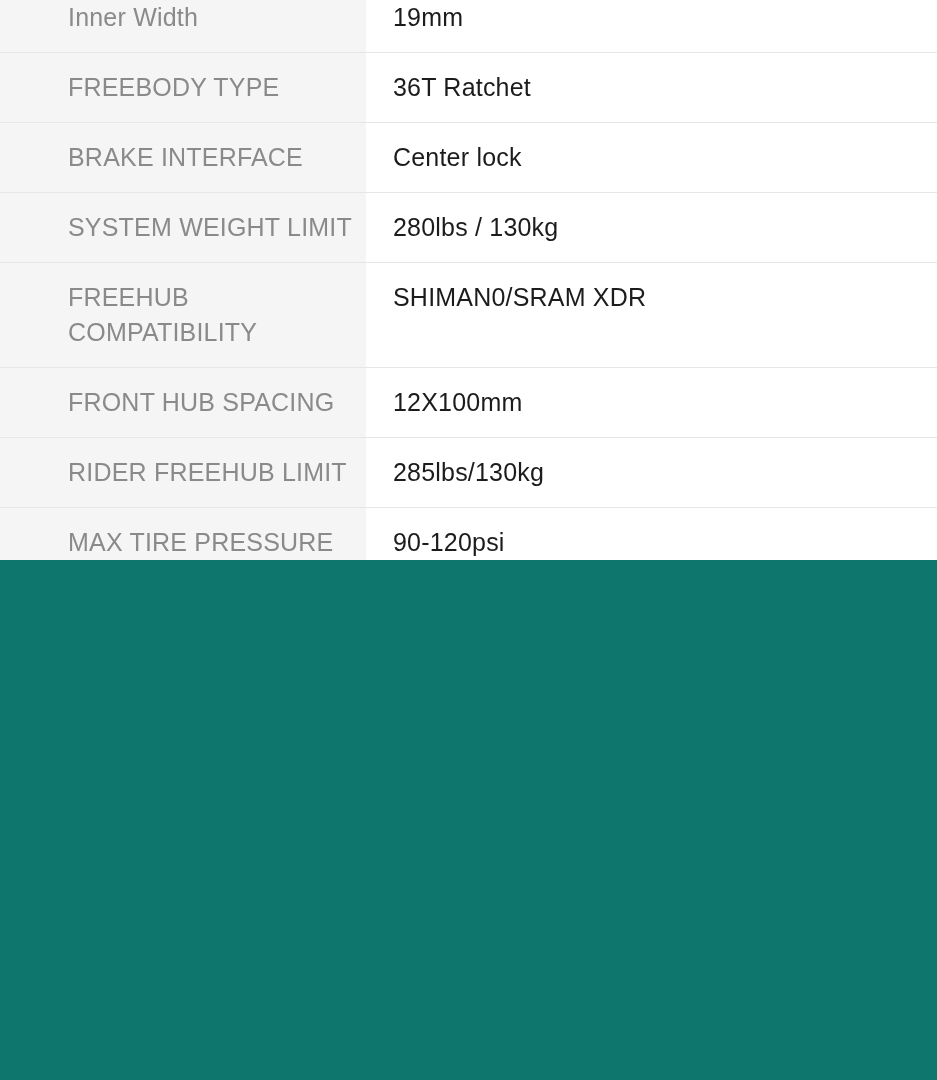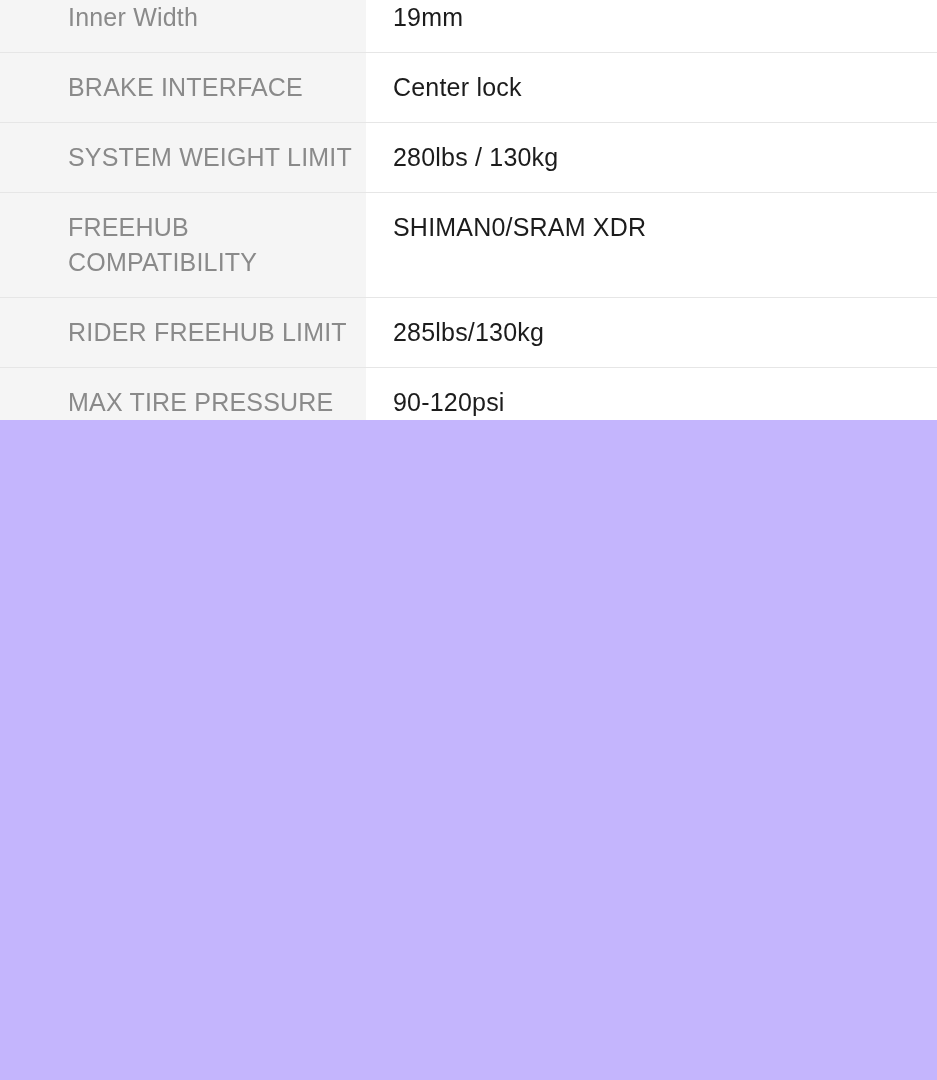--- a/index.html
+++ b/index.html
@@ -9,21 +9,21 @@
   }
   body {
     width: 937px;
     height: 1080px;
     font-family: "Liberation Sans", sans-serif;
     overflow: hidden;
   }
   .page {
     width: 937px;
     height: 1080px;
-    background: #c4b5fd;
+    background: #0f766e;
     position: relative;
     box-sizing: border-box;
   }
   .spec-table {
     width: 100%;
     border-collapse: collapse;
     table-layout: fixed;
   }
   .spec-table tr {
     border-bottom: 1px solid #e6e6e6;
@@ -79,30 +79,38 @@
 <body>
 
 <div class="page">
   <table class="spec-table">
     <tbody>
         <tr class="clipped-top">
           <td class="spec-label">Inner Width</td>
           <td class="spec-value valign-top">19mm</td>
         </tr>
         <tr>
+          <td class="spec-label">FREEBODY TYPE</td>
+          <td class="spec-value valign-top">36T Ratchet</td>
+        </tr>
+        <tr>
           <td class="spec-label">BRAKE INTERFACE</td>
           <td class="spec-value valign-top">Center lock</td>
         </tr>
         <tr>
           <td class="spec-label">SYSTEM WEIGHT LIMIT</td>
           <td class="spec-value valign-top">280lbs / 130kg</td>
         </tr>
         <tr>
           <td class="spec-label">FREEHUB COMPATIBILITY</td>
           <td class="spec-value valign-top">SHIMAN0/SRAM XDR</td>
+        </tr>
+        <tr>
+          <td class="spec-label">FRONT HUB SPACING</td>
+          <td class="spec-value valign-top">12X100mm</td>
         </tr>
         <tr>
           <td class="spec-label">RIDER FREEHUB LIMIT</td>
           <td class="spec-value valign-top">285lbs/130kg</td>
         </tr>
         <tr class="clipped-bottom">
           <td class="spec-label">MAX TIRE PRESSURE</td>
           <td class="spec-value valign-top">90-120psi</td>
         </tr>
       </tbody>

